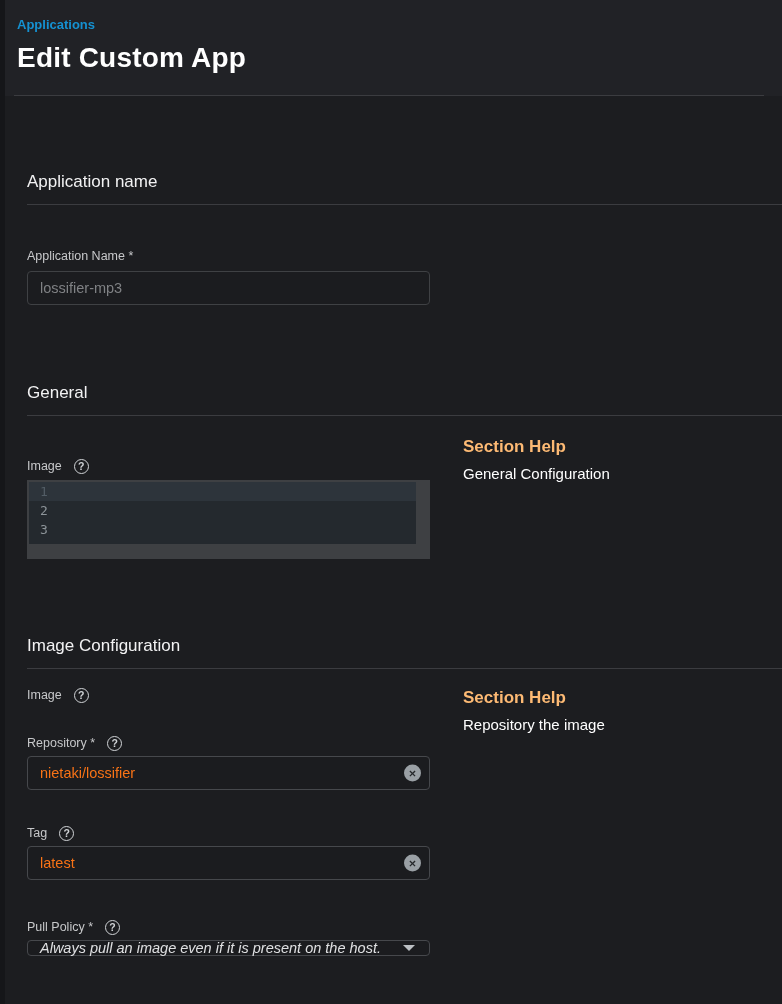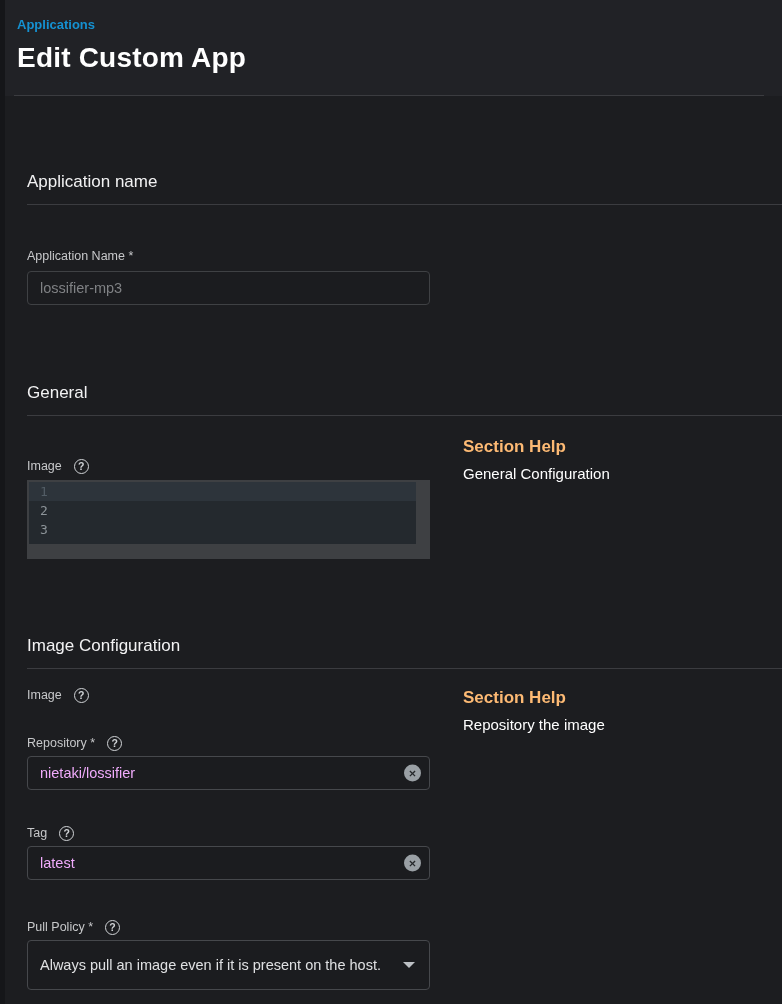--- a/index.html
+++ b/index.html
@@ -59,39 +59,39 @@
     margin-left:12px; cursor:pointer;
   }
   
   .input-wrap { position:relative; width:403px; }
   .text-input {
     width:403px; height:34px;
     background:#1b1c1f;
     border:1px solid #46484c; border-radius:4px;
     padding:0 34px 0 12px;
     font-family:"Liberation Sans", sans-serif;
-    font-size:14.5px; color:#f0abfc;
+    font-size:14.5px; color:#f97316;
     outline:none;
   }
   .text-input.no-icon { padding-right:12px; }
   .text-input:disabled { color:#84cc16; border-color:#3f4144; -webkit-text-fill-color:#7f8184; }
   .clear-icon {
     position:absolute; right:9px; top:50%; transform:translateY(-50%);
     width:17px; height:17px; border-radius:50%;
     background:#9aa0a5; color:#26282b;
     display:flex; align-items:center; justify-content:center;
     font-size:9.5px; font-weight:bold; cursor:pointer;
   }
   .select-box {
-    width:403px; height:50px;
+    width:403px; height:16px;
     background:#1b1c1f;
     border:1px solid #46484c; border-radius:4px;
     padding:0 14px 0 12px;
     display:flex; align-items:center; justify-content:space-between;
-    font-size:14.5px; color:#dfe0e2; cursor:pointer;
+    font-size:14.5px; color:#dfe0e2; cursor:pointer;font-style:italic;
   }
   .dropdown-arrow {
     width:0; height:0; flex:none; margin-left:8px;
     border-left:6px solid transparent;
     border-right:6px solid transparent;
     border-top:6px solid #bcc0c4;
   }
   
   .help-title { font-size:17px; font-weight:bold; color:#fdba74; }
   .help-text  { font-size:15px; color:#ffffff; margin-top:8px; }

